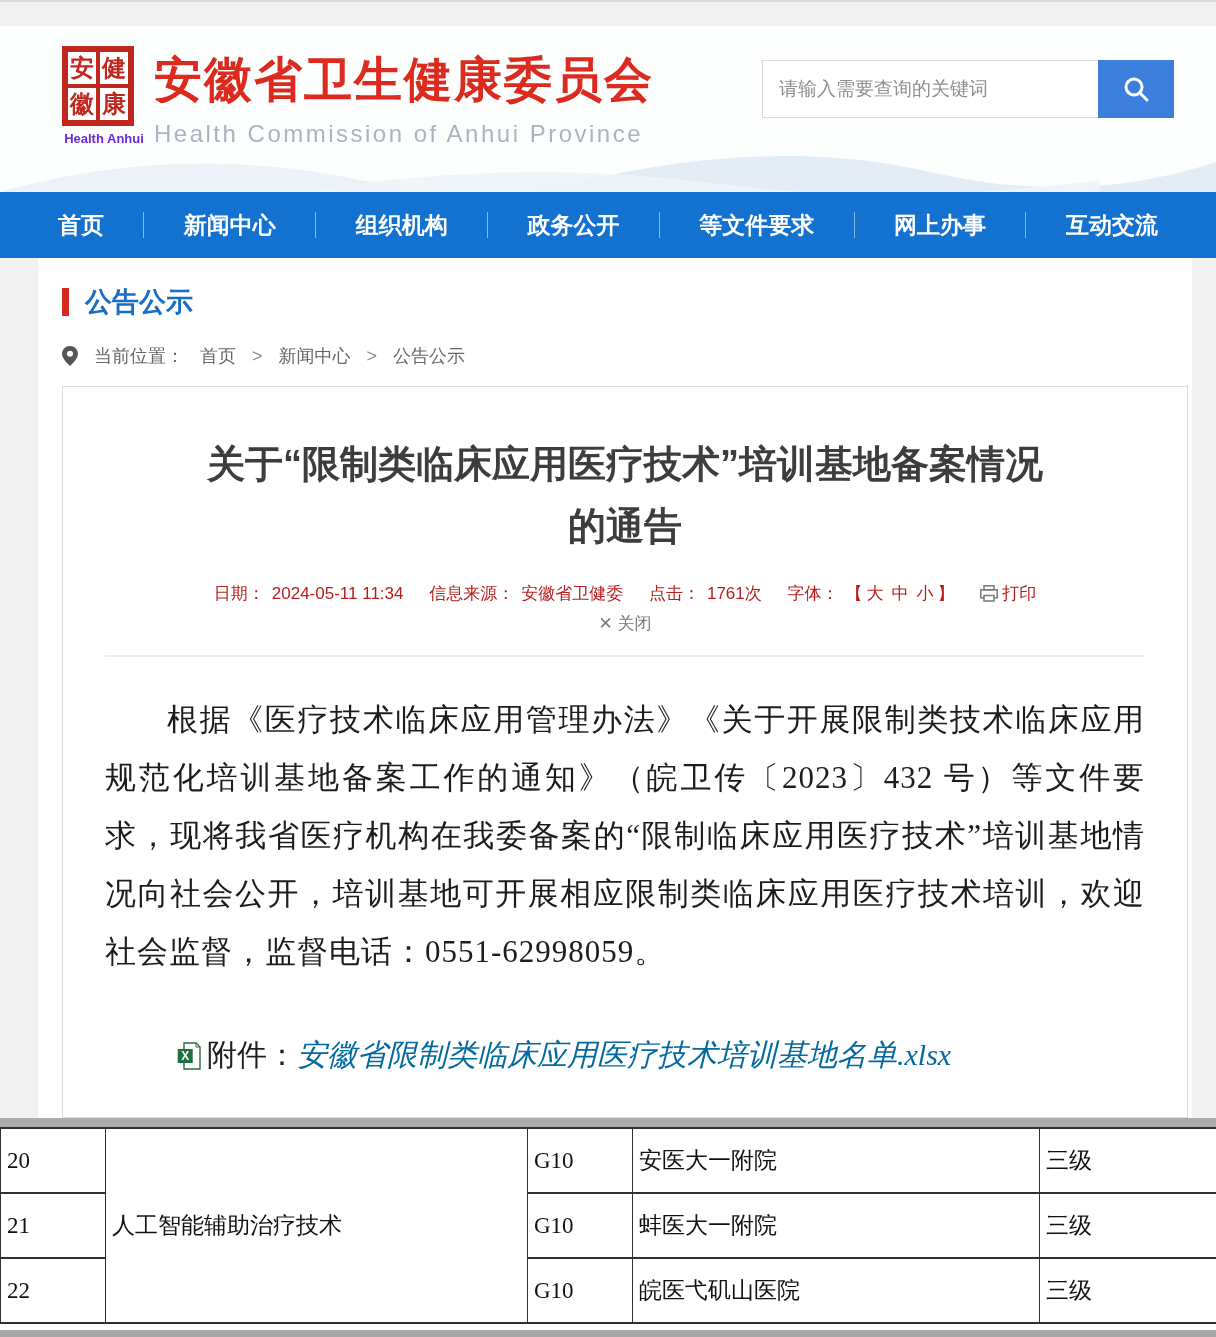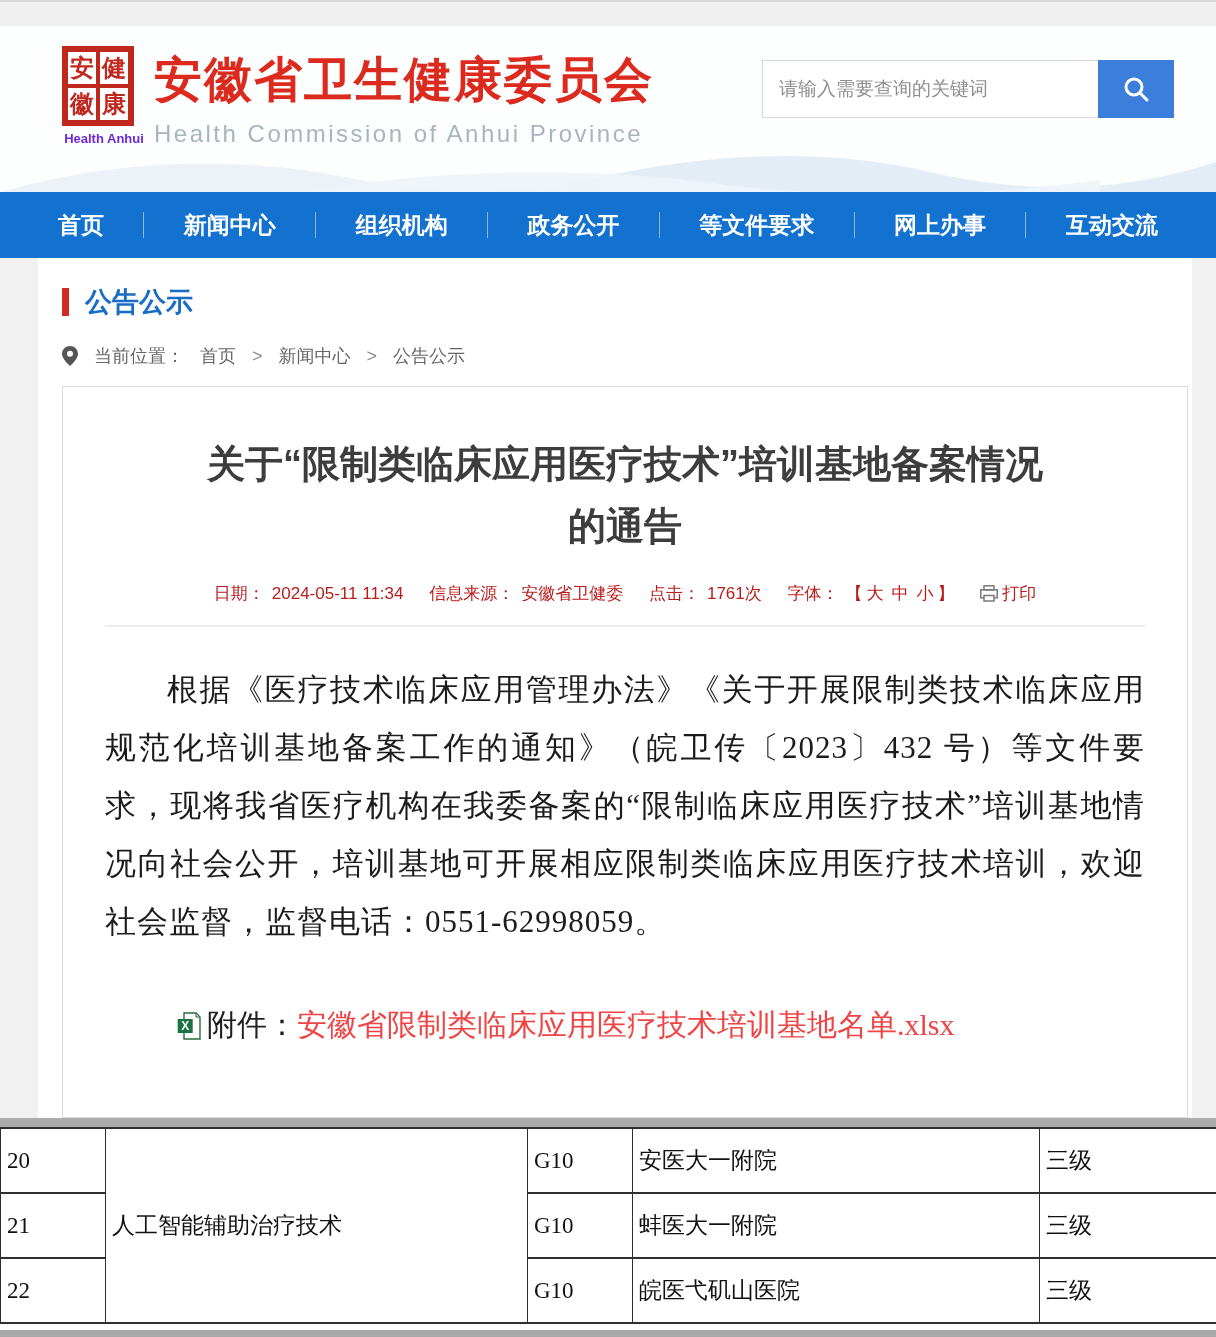--- a/index.html
+++ b/index.html
@@ -50,21 +50,21 @@
   .article-meta { margin-top:22px; text-align:center; font-size:17px; line-height:30px; color:#b91c1c; }
   .article-meta .m { margin:0 7px; }
   .article-meta .mv { margin-right:14px; }
   .meta-action { cursor:pointer; }
   .font-opt { margin:0 4px; cursor:pointer; }
   .meta-line2 { text-align:center; font-size:17px; line-height:30px; color:#7a7a7a; }
   .print-icon-svg { vertical-align:-3px; margin-right:4px; }
   .article-divider { margin-top:16px; border-bottom:2px solid #ededed; }
   .article-body { margin-top:34px; font-family:"Liberation Serif", serif; font-size:31px; line-height:58px; color:#1c1c1c; text-align:justify; text-indent:2em; letter-spacing:1px; }
   .attachment-row { margin-top:54px; margin-left:72px; display:flex; align-items:center; font-family:"Liberation Serif", serif; font-size:30px; color:#1f1f1f; }
-  .attachment-row a { color:#ef4444; text-decoration:none; cursor:pointer; }
+  .attachment-row a { color:#0369a1; text-decoration:none; cursor:pointer;font-style:italic; }
   .excel-icon-svg { margin-right:6px; flex:none; }
 
   
   .strip-gray-top { position:absolute; top:1118px; left:0; width:1216px; height:9px; background:#acacac; }
   .preview-table { position:absolute; top:1127px; left:0; width:1216px; border-collapse:collapse; background:#fff; table-layout:fixed; font-family:"Liberation Serif", serif; font-size:23px; color:#111; }
   .preview-table td { border:1px solid #2f2f2f; border-top-width:2px; border-bottom-width:2px; text-align:left; vertical-align:middle; height:65px; padding:0 6px; }
   .strip-gray-bottom { position:absolute; top:1330px; left:0; width:1216px; height:7px; background:#a8a8a8; }
 </style>
 </head>
 <body>
@@ -151,20 +151,23 @@
     <div class="article-meta">
       <span class="m">日期：</span><span class="mv">2024-05-11 11:34</span>
       <span class="m">信息来源：</span><span class="mv">安徽省卫健委</span>
       <span class="m">点击：</span><span class="mv">1761次</span>
       <span class="m">字体：</span><span>【</span><span class="font-opt">大</span><span class="font-opt">中</span><span class="font-opt">小</span><span class="mv">】</span>
       <span class="m meta-action"><svg class="print-icon-svg" width="18" height="17" viewBox="0 0 18 17">
             <rect x="4" y="0.8" width="10" height="4" fill="none" stroke="#7a7a7a" stroke-width="1.5"></rect>
             <rect x="0.8" y="4.8" width="16.4" height="8" fill="none" stroke="#7a7a7a" stroke-width="1.5"></rect>
             <rect x="4" y="10.5" width="10" height="5.5" fill="#fff" stroke="#7a7a7a" stroke-width="1.5"></rect>
           </svg><span>打印</span></span>
+    </div>
+    <div class="meta-line2">
+      <span class="meta-action"><span>✕</span> <span>关闭</span></span>
     </div>
 
     <div class="article-divider"></div>
 
     <p class="article-body">根据《医疗技术临床应用管理办法》《关于开展限制类技术临床应用规范化培训基地备案工作的通知》（皖卫传〔2023〕432 号）等文件要求，现将我省医疗机构在我委备案的“限制临床应用医疗技术”培训基地情况向社会公开，培训基地可开展相应限制类临床应用医疗技术培训，欢迎社会监督，监督电话：0551-62998059。</p>
 
     <div class="attachment-row">
       <svg class="excel-icon-svg" width="24" height="28" viewBox="0 0 24 28">
         <path d="M7 1h12l4 4v22H7z" fill="#ffffff" stroke="#2a6a3b" stroke-width="1.4"></path>
         <path d="M19 1l4 4h-4z" fill="#cfe3d4" stroke="#2a6a3b" stroke-width="1"></path>

